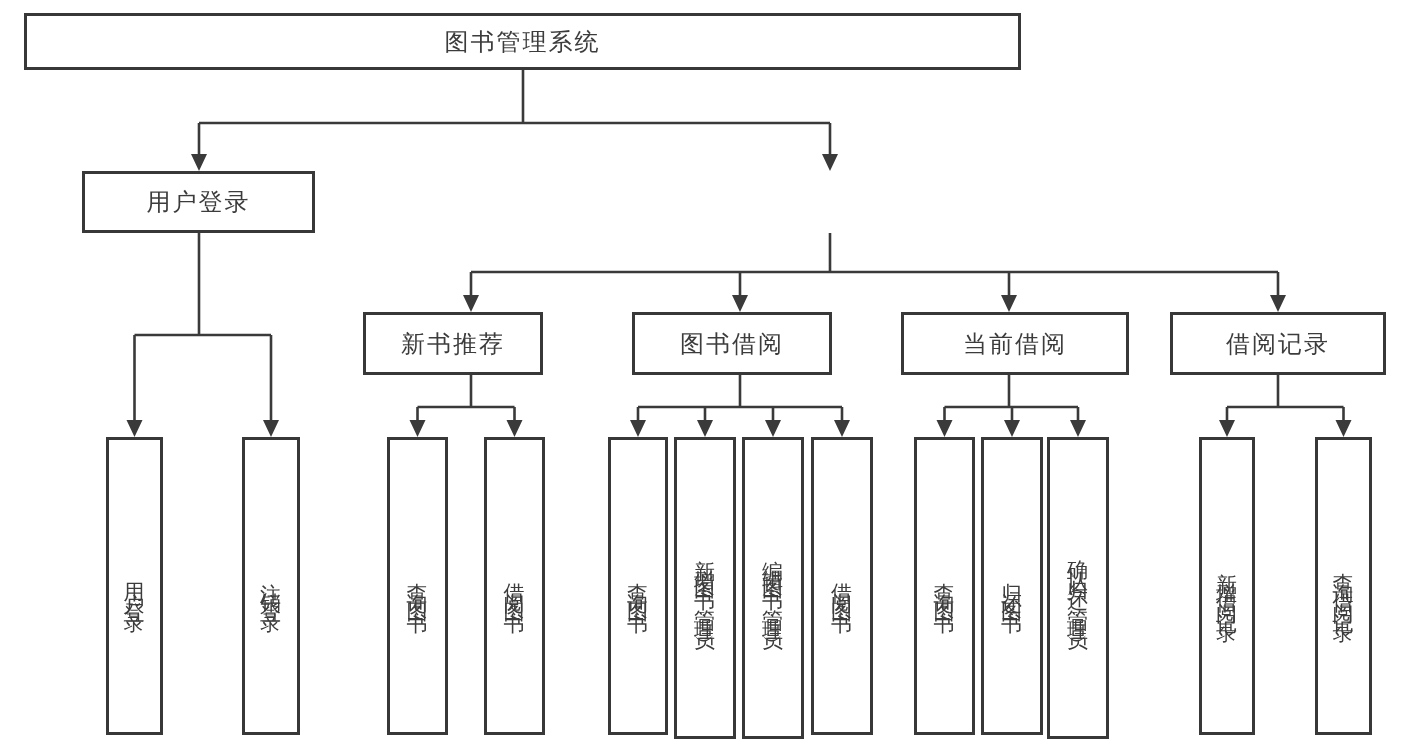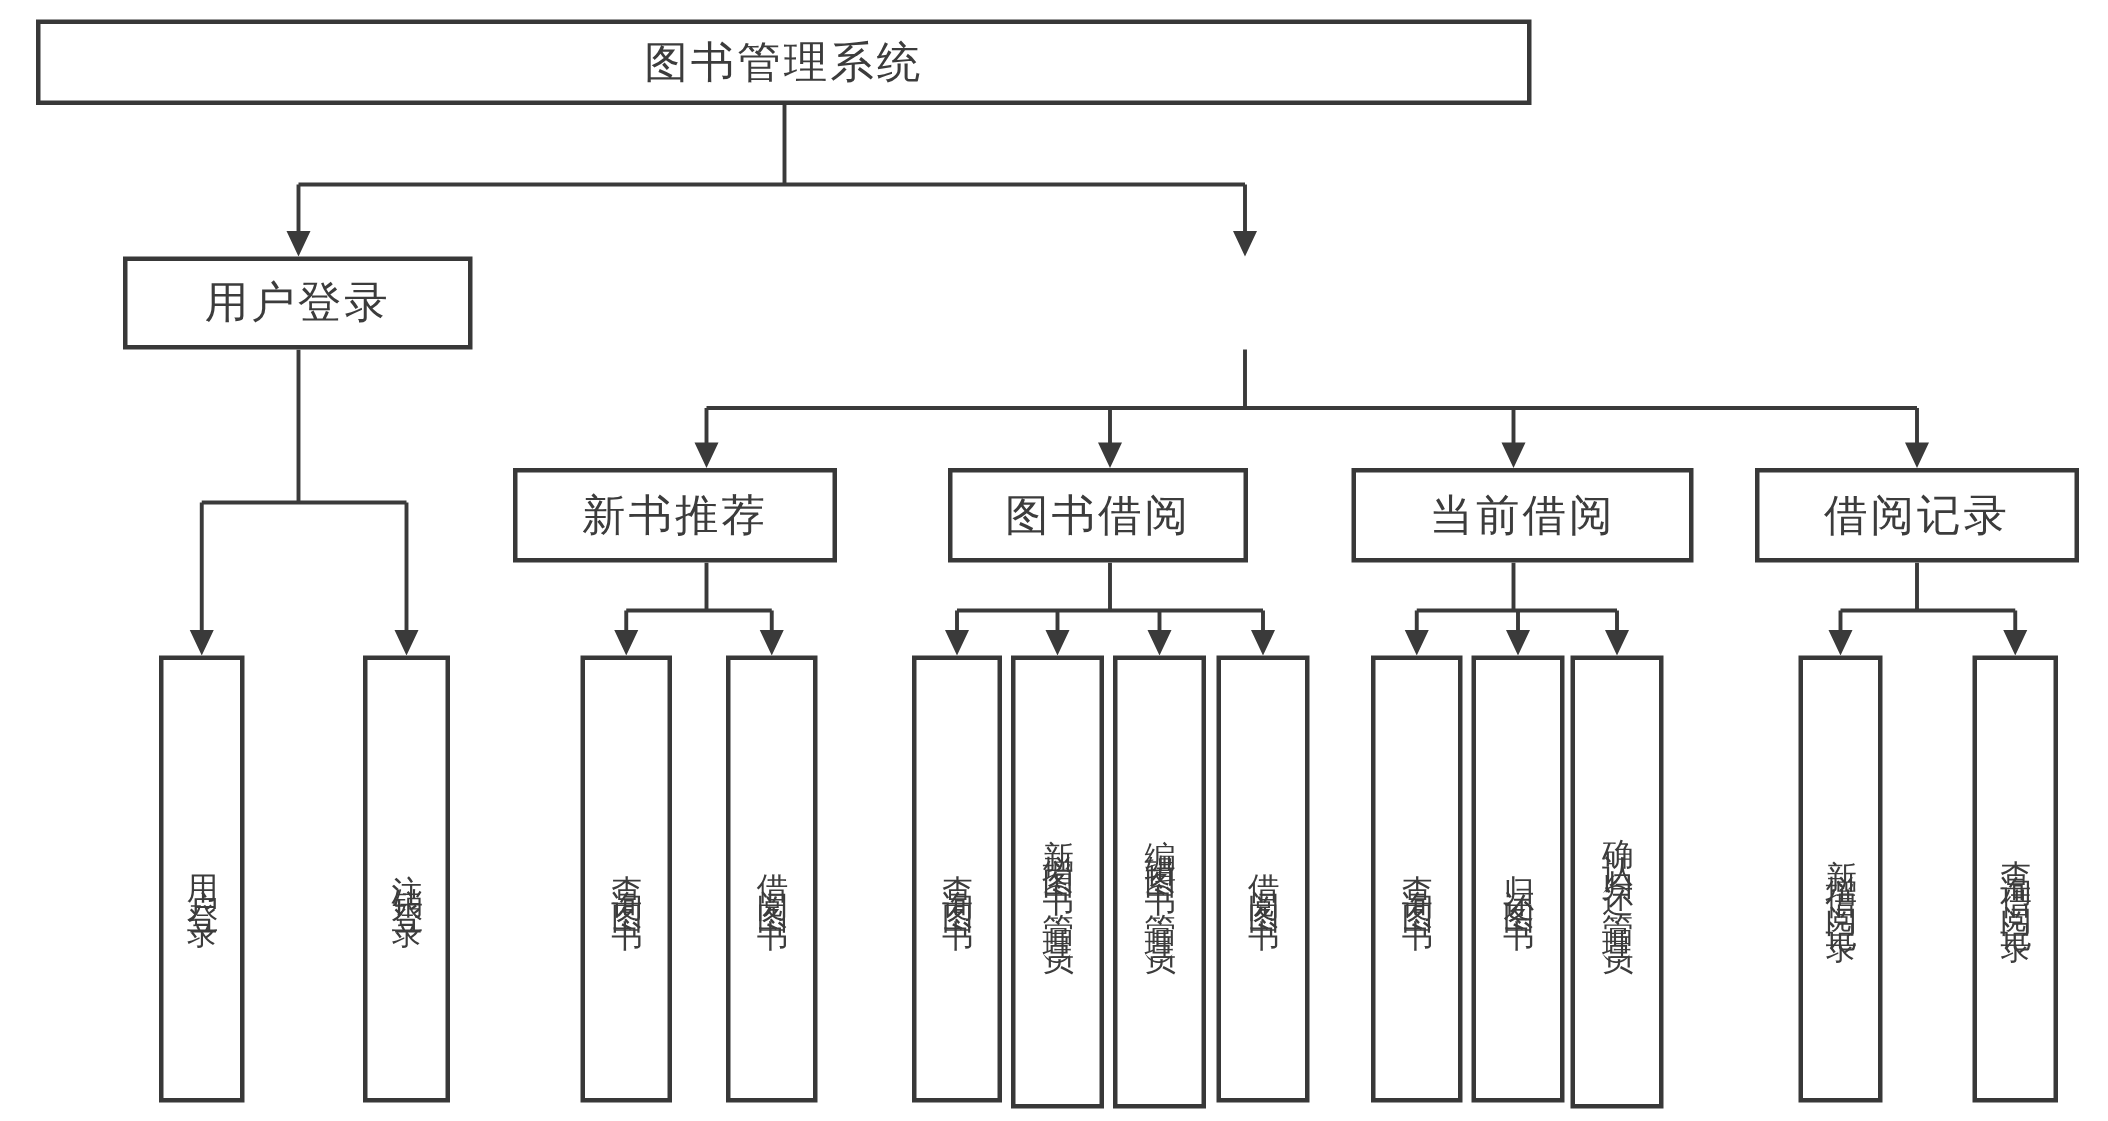--- a/index.html
+++ b/index.html
@@ -35,21 +35,21 @@
     position: absolute;
     box-sizing: border-box;
     border: 3px solid #383838;
     background: #ffffff;
     display: flex;
     align-items: center;
     justify-content: center;
     color: #3c3c3c;
   }
   .hlabel {
-    font-size: 29px;
+    font-size: 24px;
     letter-spacing: 2px;
     white-space: nowrap;
     color: #3c3c3c;
   }
   .leaf {
     top: 437px;
     height: 298px;
   }
   .leaf.tall {
     height: 302px;
@@ -111,21 +111,21 @@
   </svg>
 
   <div class="box" style="left:24px;top:13px;width:997px;height:57px">
     <span class="hlabel">图书管理系统</span>
   </div>
 
   <div class="box" style="left:82px;top:171px;width:233px;height:62px">
     <span class="hlabel">用户登录</span>
   </div>
 
-  <div class="box" style="left:342px;top:312px;width:216px;height:63px">
+  <div class="box" style="left:363px;top:312px;width:180px;height:63px">
     <span class="hlabel">新书推荐</span>
   </div>
   <div class="box" style="left:632px;top:312px;width:200px;height:63px">
     <span class="hlabel">图书借阅</span>
   </div>
   <div class="box" style="left:901px;top:312px;width:228px;height:63px">
     <span class="hlabel">当前借阅</span>
   </div>
   <div class="box" style="left:1170px;top:312px;width:216px;height:63px">
     <span class="hlabel">借阅记录</span>

